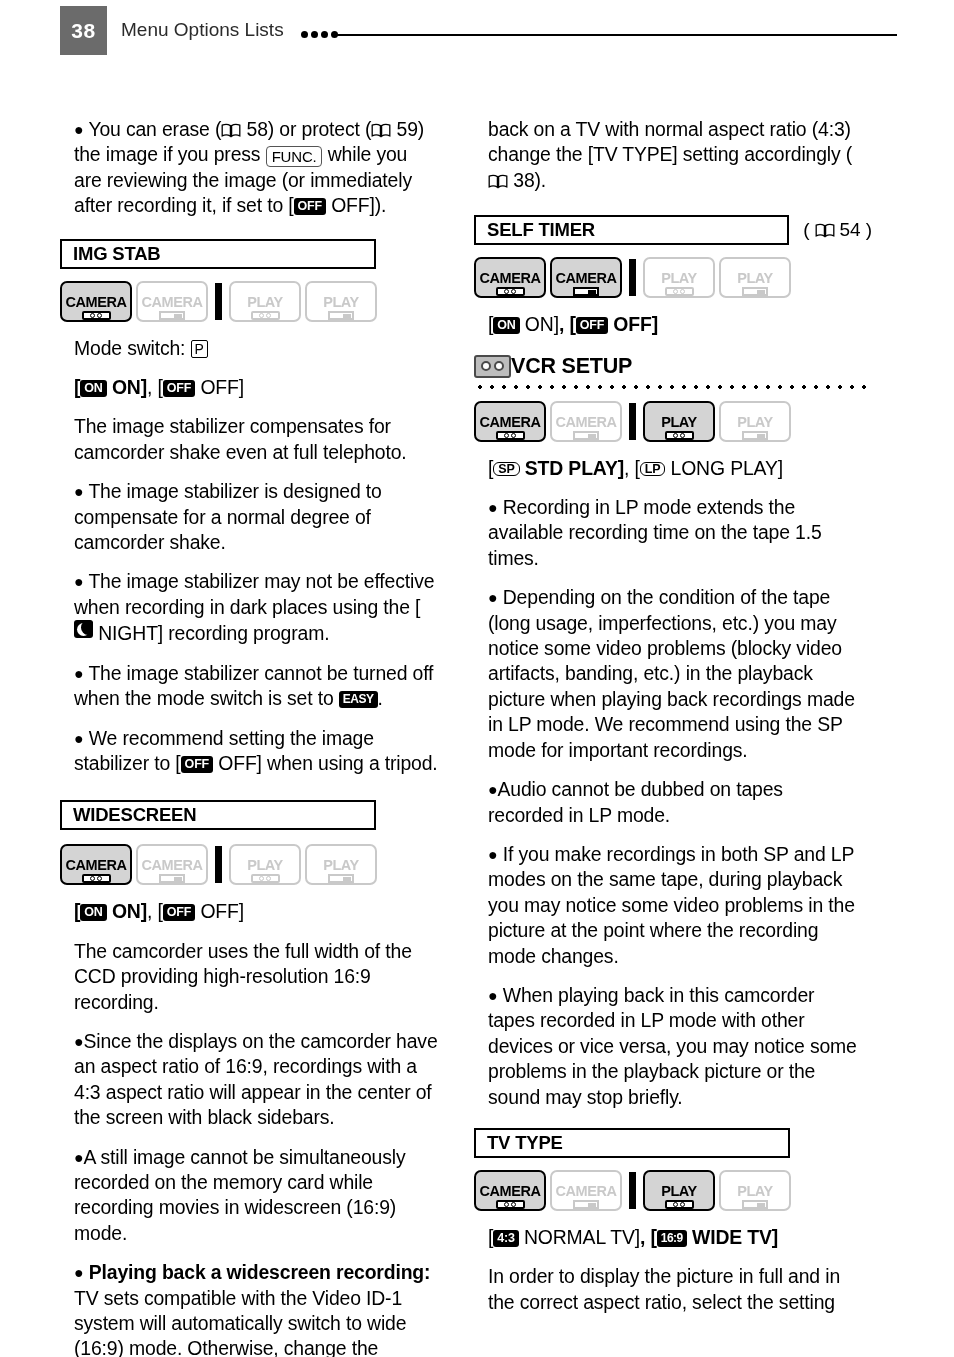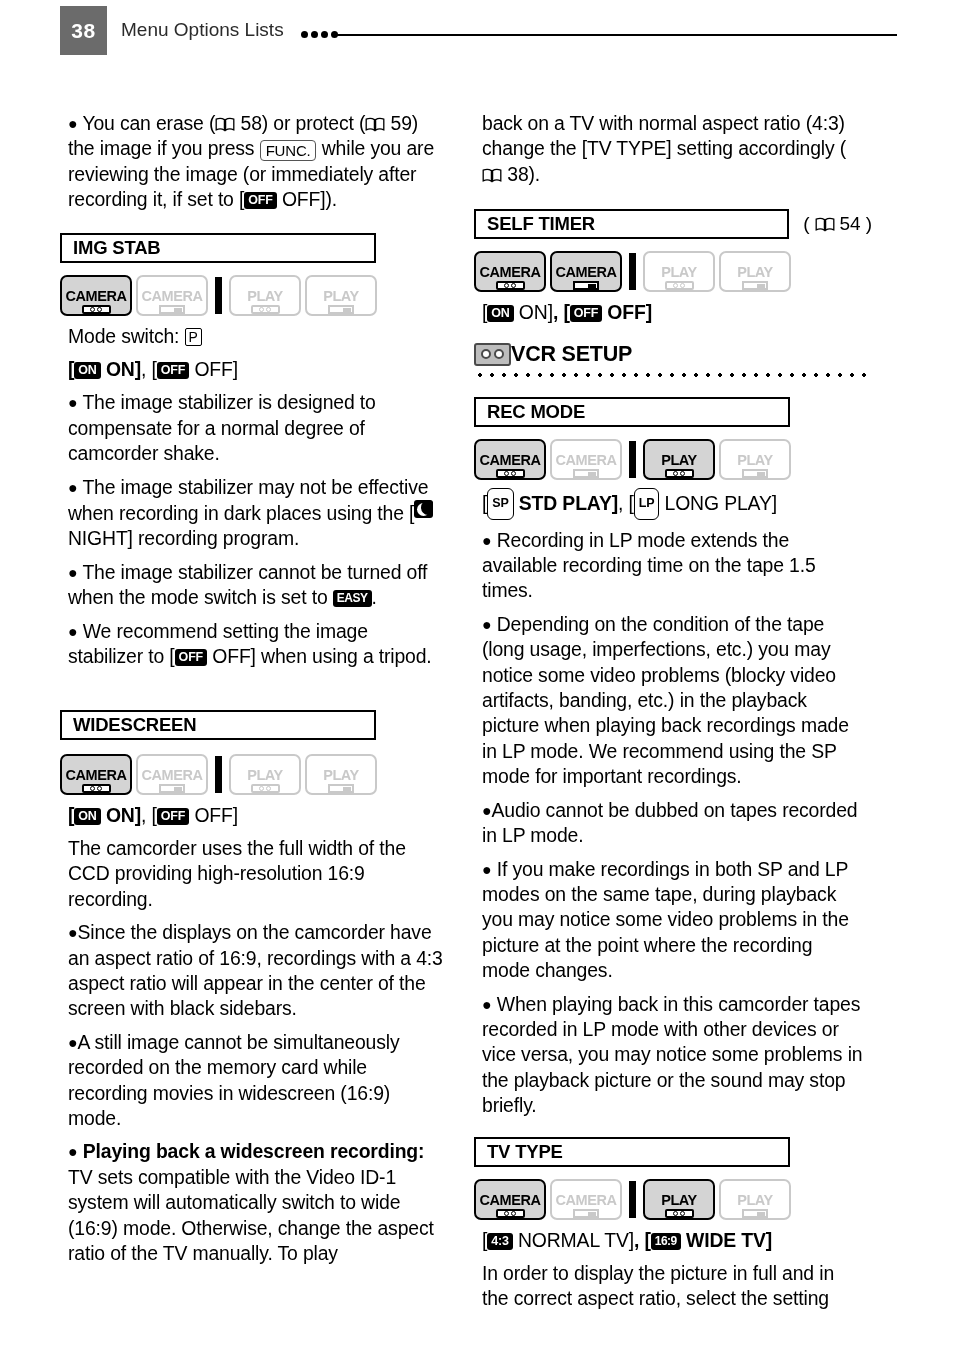--- a/index.html
+++ b/index.html
@@ -42,21 +42,21 @@
     position:absolute; left:337px; top:34px;
     width:560px; height:2px; background:#000;
   }
 
   
   .col{ position:absolute; top:103px; }
   .col-left{ left:60px;  width:392px; }
   .col-right{ left:474px; width:398px; }
 
   p.body{
-    margin:8px;
+    margin:14px;
     font-size:19.4px;
     line-height:25.4px;
     letter-spacing:-0.15px;
   }
 
   
   .b{ font-size:16px; vertical-align:1px; }
   .bold{ font-weight:bold; }
 
   
@@ -160,21 +160,21 @@
     line-height:17px;
     letter-spacing:-0.2px;
     vertical-align:2px;
     box-sizing:border-box;
   }
   .pill.wide{ font-size:12px; letter-spacing:-0.5px; }
   .pill.outline{
     background:#fff; color:#000;
     border:1.6px solid #000;
     border-radius:6px;
-    height:32px;
+    height:14px;
   }
   .pill.key{
     background:#fff; color:#000;
     border:1.5px solid #555;
     border-radius:4px;
     font-weight:normal;
     font-size:15px; height:21px;
     padding:0 5px;
     vertical-align:-1px;
   }
@@ -223,21 +223,21 @@
     width:10px;height:10px;border-radius:50%;
     border:2px solid #4a4a4a; background:#ffffff; box-sizing:border-box;
   }
   .mt10{margin-top:10px}
   .mt12{margin-top:12px}
   .mt14{margin-top:14px}
   .mt16{margin-top:16px}
   .mt18{margin-top:18px}
   .mt20{margin-top:20px}
   .mt22{margin-top:22px}
-  .mt24{margin-top:40px}
+  .mt24{margin-top:24px}
 </style>
 </head>
 <body>
 
 <div class="page-header">
   <div class="pagenum-box">38</div>
   <div class="header-title">Menu Options Lists</div>
   <div class="header-dots">
     <i></i>
       <i></i>
@@ -297,20 +297,21 @@
     <span>Mode switch:</span>
     <span class="pill keysq">P</span>
   </p>
 
   <p class="body">
     <span class="bold">[</span><span class="pill">ON</span>
     <span class="bold">ON</span><span class="bold">]</span>, [<span class="pill">OFF</span>
     <span>OFF</span>]
   </p>
 
+  <p class="body">The image stabilizer compensates for camcorder shake even at full telephoto.</p>
 
   <p class="body">
     <span class="b">●</span>
     <span>The image stabilizer is designed to compensate for a normal degree of camcorder shake.</span>
   </p>
 
   <p class="body">
     <span class="b">●</span>
     <span>The image stabilizer may not be effective when recording in dark places using the [</span><span class="pill moon"></span>
     <span>NIGHT] recording program.</span>
@@ -440,23 +441,20 @@
 
   <div class="group-head mt16">
     <span class="tapeicon">
         <i></i>
         <i></i>
       </span>
     <span class="group-title">VCR SETUP</span>
   </div>
   <div class="dotline"></div>
 
-  <div class="mt20">
-    <div class="sect-title">REC MODE</div>
-  </div>
 
   <div class="modes mt12">
     <div class="mode">
       <span class="mlabel">CAMERA</span>
       <span class="gl-tape">
           <i></i>
           <i></i>
         </span>
     </div>
     <div class="mode off">

